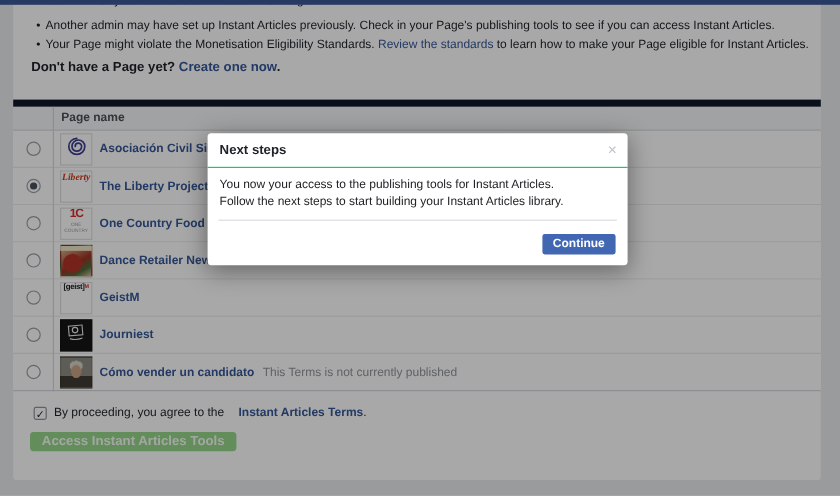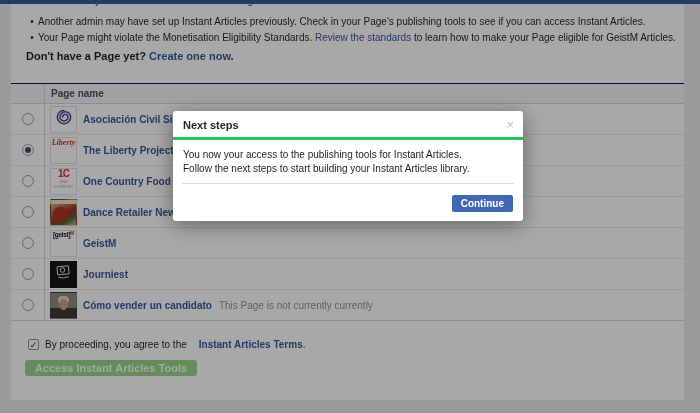--- a/index.html
+++ b/index.html
@@ -15,21 +15,21 @@
   .bullet { position:absolute; left:15px; right:10px; font-size:10px; line-height:13px; color:#1d2129; white-space:nowrap; }
   .bullet .dot { display:inline-block; width:12px; text-align:center; color:#1d2129; }
   .bullet-cut { top:-6px; }
   .bullet-admin { top:15px; }
   .bullet-monetisation { top:31px; }
   .no-page { position:absolute; left:15px; top:50px; font-size:11px; font-weight:bold; white-space:nowrap; }
   a.link { color:#365899; text-decoration:none; cursor:pointer; }
   .no-page a.link { font-weight:bold; }
 
   
-  .pages-table { position:absolute; left:0; top:83px; width:673px; border-top:1px solid #0f172a; }
+  .pages-table { position:absolute; left:0; top:83px; width:673px; border-top:6px solid #0f172a; }
   .pages-table .vline { position:absolute; left:33px; top:0; bottom:0; width:1px; background:#d5d8dc; }
   .thead { height:20px; line-height:20px; background:#f5f6f7; border-bottom:1px solid #d5d8dc;
            font-size:10px; font-weight:bold; color:#4b4f56; padding-left:40px; }
   .trow { display:flex; align-items:center; height:31px; border-bottom:1px solid #e9ebee; background:#fff; }
   .trow:last-child { border-bottom:1px solid #d5d8dc; }
   .radio-cell { width:33px; display:flex; justify-content:center; flex-shrink:0; align-self:stretch; align-items:center; }
   .radio { width:12px; height:12px; border:1px solid #9aa0a6; border-radius:50%; background:#fff; }
   .radio.checked::after { content:""; display:block; width:6px; height:6px; margin:2px; border-radius:50%; background:#4a4f5c; }
   .logo { width:27px; height:27px; margin-left:6px; flex-shrink:0; border:1px solid rgba(0,0,0,.12);
           display:flex; align-items:flex-start; justify-content:center; overflow:hidden; background:#fff; text-align:center; }
@@ -60,41 +60,41 @@
               margin-right:6px; font-size:9px; line-height:10px; text-align:center; color:#1c1e21; }
   .agreement a.link { font-weight:bold;margin-left:12px; }
   .access-btn { position:absolute; left:14px; top:360px; width:172px; height:16px; border:none; border-radius:3px;
                 background:rgba(66,183,42,0.55); color:rgba(255,255,255,0.92); font-family:"Liberation Sans",sans-serif;
                 font-size:11px; font-weight:bold; cursor:pointer; }
 
   
   .overlay { position:absolute; inset:0; background:rgba(0,0,0,0.34); z-index:50; }
   .modal { position:absolute; left:173px; top:111px; width:350px; background:#fff; border-radius:3px; z-index:60;
            box-shadow:0 4px 20px rgba(0,0,0,0.4); }
-  .modal-header { height:29px; border-bottom:3px solid #22c55e; position:relative; }
+  .modal-header { height:29px; border-bottom:1px solid #22c55e; position:relative; }
   .modal-title { font-size:11px; font-weight:bold; line-height:29px; padding-left:10px; color:#1d2129; }
   .modal-close { position:absolute; right:9px; top:0; height:29px; line-height:28px; font-size:13px; color:#bec3c9; cursor:pointer; }
   .modal-body { padding:8px 10px 7px; font-size:10px; line-height:14px; color:#1c1e21; }
   .modal-divider { border-top:1px solid #dadde1; margin:0 9px; }
   .modal-footer { padding:9px 10px; text-align:right; }
   .continue-btn { background:#4267b2; color:#fff; border:none; border-radius:2px; font-family:"Liberation Sans",sans-serif;
                   font-size:10px; font-weight:bold; padding:3px 9px; height:17px; cursor:pointer; }
 </style>
 </head>
 <body>
 
 <div class="topbar"></div>
 
 <div class="card">
 
   <div class="bullet bullet-cut"><span class="dot">•</span><span>Confirm that you have an admin role on that Page.</span></div>
 
   <div class="bullet bullet-admin"><span class="dot">•</span><span>Another admin may have set up Instant Articles previously. Check in your Page's publishing tools to see if you can access Instant Articles.</span></div>
 
-  <div class="bullet bullet-monetisation"><span class="dot">•</span><span>Your Page might violate the Monetisation Eligibility Standards. </span><a class="link">Review the standards</a><span> to learn how to make your Page eligible for GeistM Articles.</span></div>
+  <div class="bullet bullet-monetisation"><span class="dot">•</span><span>Your Page might violate the Monetisation Eligibility Standards. </span><a class="link">Review the standards</a><span> to learn how to make your Page eligible for Instant Articles.</span></div>
 
   <div class="no-page"><span>Don't have a Page yet? </span><a class="link">Create one now</a><span>.</span></div>
 
   <div class="pages-table">
     <div class="vline"></div>
     <div class="thead">Page name</div>
 
     <div class="trow">
       <div class="radio-cell">
           <div class="radio"></div>
@@ -165,21 +165,21 @@
       </div>
       <a class="page-name">Journiest</a>
     </div>
 
     <div class="trow">
       <div class="radio-cell">
           <div class="radio"></div>
         </div>
       <div class="logo logo-portrait"></div>
       <a class="page-name">Cómo vender un candidato</a>
-      <span class="row-note">This Page is not currently currently</span>
+      <span class="row-note">This Terms is not currently published</span>
     </div>
   </div>
 
   <div class="agreement">
     <span class="checkbox">✓</span>
     <span>By proceeding, you agree to the </span>
     <a class="link">Instant Articles Terms</a>
     <span>.</span>
   </div>
 

